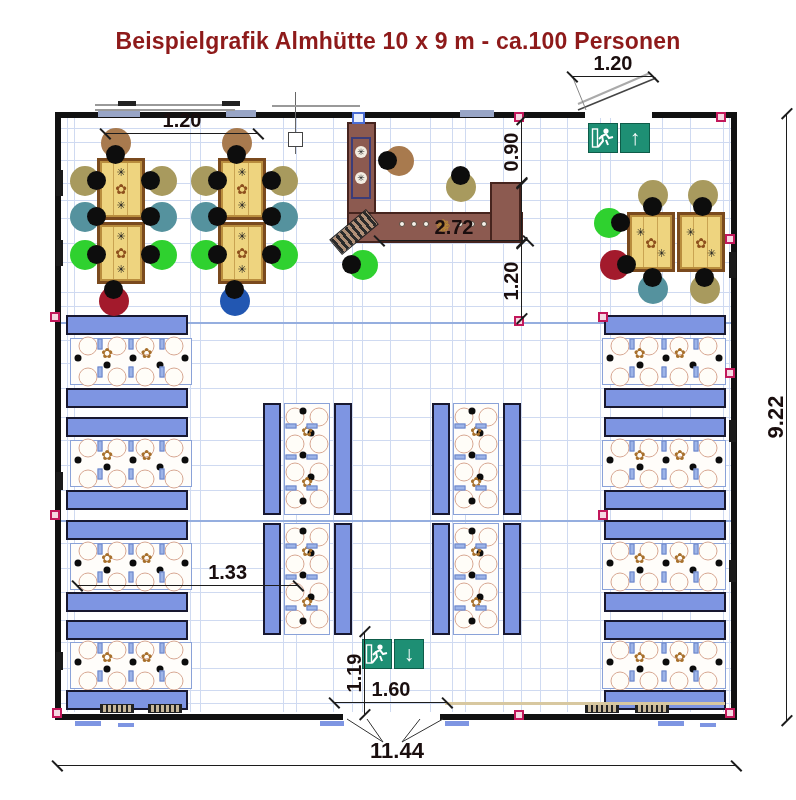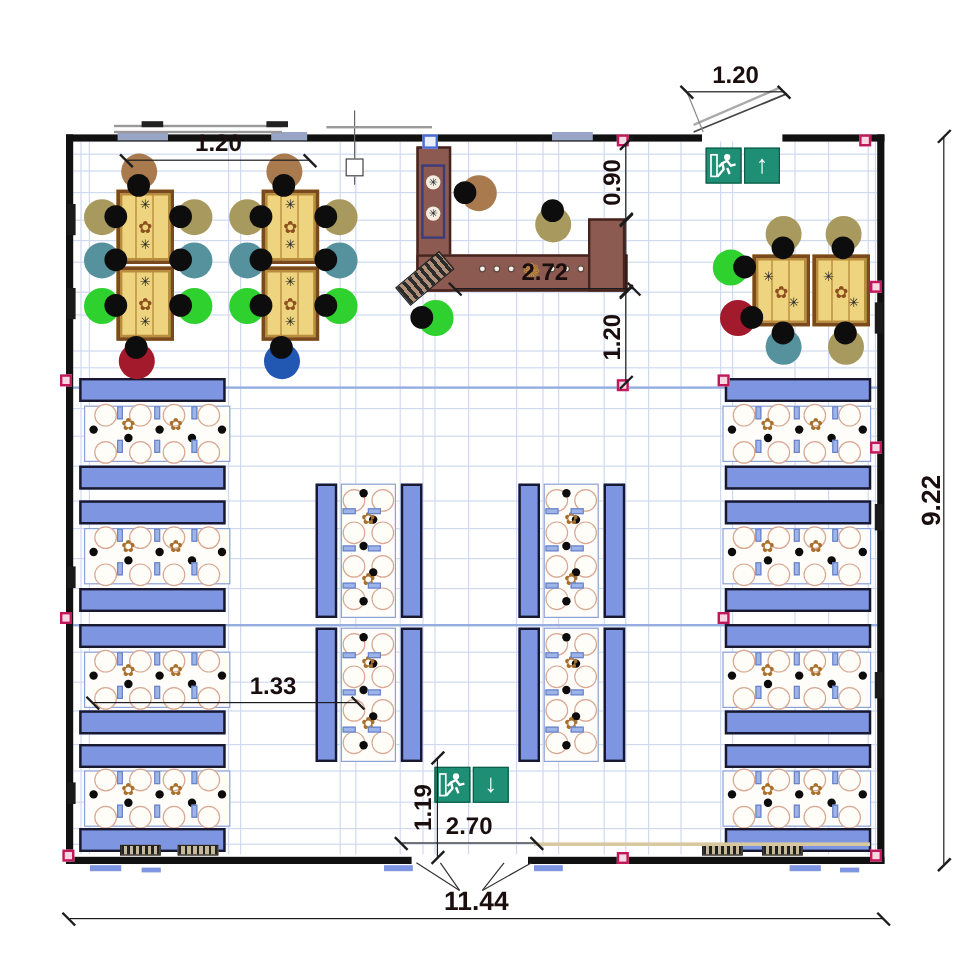--- a/index.html
+++ b/index.html
@@ -62,20 +62,21 @@
   svg.overlay{position:absolute;left:0;top:0;pointer-events:none;}
   .axisbox{position:absolute;width:15px;height:15px;border:1.5px solid #444;background:#fff;box-sizing:border-box;}
   .gline{position:absolute;background:#999;height:1.5px;}
   .gdash{position:absolute;background:#222;}
   .beige{position:absolute;background:#d8c8a0;}
 </style>
 </head>
 <body>
 
 <div id="page">
+  <div id="title">Beispielgrafik Almhütte 10 x 9 m - ca.100 Personen</div>
 
   <div id="plan">
 
     <div id="gridlayer">
         <div class="grid-h" style="top: 128px;"></div>
         <div class="grid-h" style="top: 142px;"></div>
         <div class="grid-h" style="top: 160px;"></div>
         <div class="grid-h" style="top: 183px;"></div>
         <div class="grid-h" style="top: 200px;"></div>
         <div class="grid-h" style="top: 218px;"></div>
@@ -606,20 +607,20 @@
     <div class="dim-v big" style="left:786px;top:114px;height:606px">
       <span class="dim-label">9.22</span>
       </div>
     <div class="dim-h" style="left:78px;top:585px;width:220px">
       <span class="dim-label" style="left:68%">1.33</span>
       </div>
     <div class="dim-v" style="left:364px;top:632px;height:82px">
       <span class="dim-label">1.19</span>
       </div>
     <div class="dim-h" style="left:335px;top:702px;width:112px">
-      <span class="dim-label">2.70</span>
+      <span class="dim-label">1.60</span>
       </div>
     <div class="dim-h big" style="left:58px;top:765px;width:678px">
       <span class="dim-label">11.44</span>
       </div>
 
   </div>
 </div>
 
 </body></html>

